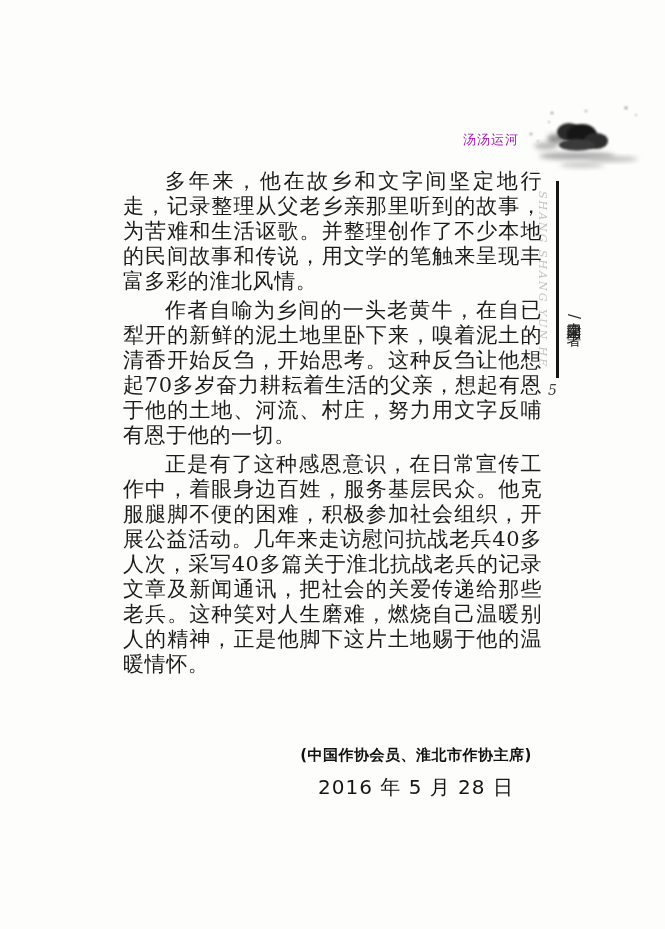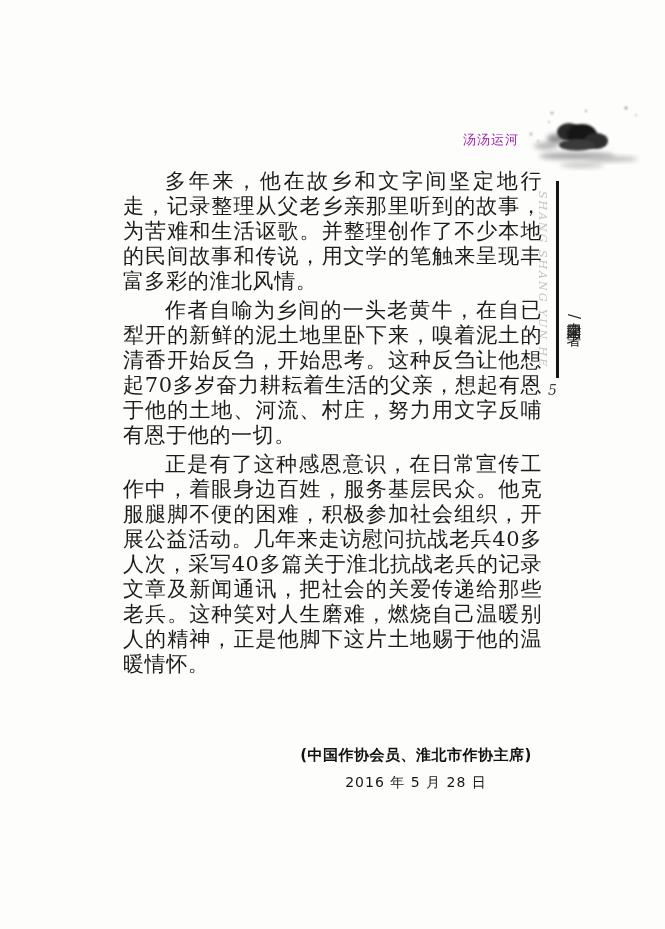--- a/index.html
+++ b/index.html
@@ -103,21 +103,21 @@
   }
   .footer .affiliation {
     font-size: 15px;
     font-weight: 700;
     letter-spacing: 0.5px;
     color: #111;
     white-space: nowrap;
   }
   .footer .pub-date {
     margin-top: 9px;
-    font-size: 14px;
+    font-size: 20px;
     font-weight: 500;
     letter-spacing: 1px;
     color: #161616;
     white-space: nowrap;
   }
 </style>
 </head>
 <body>
 
 <div class="page">

